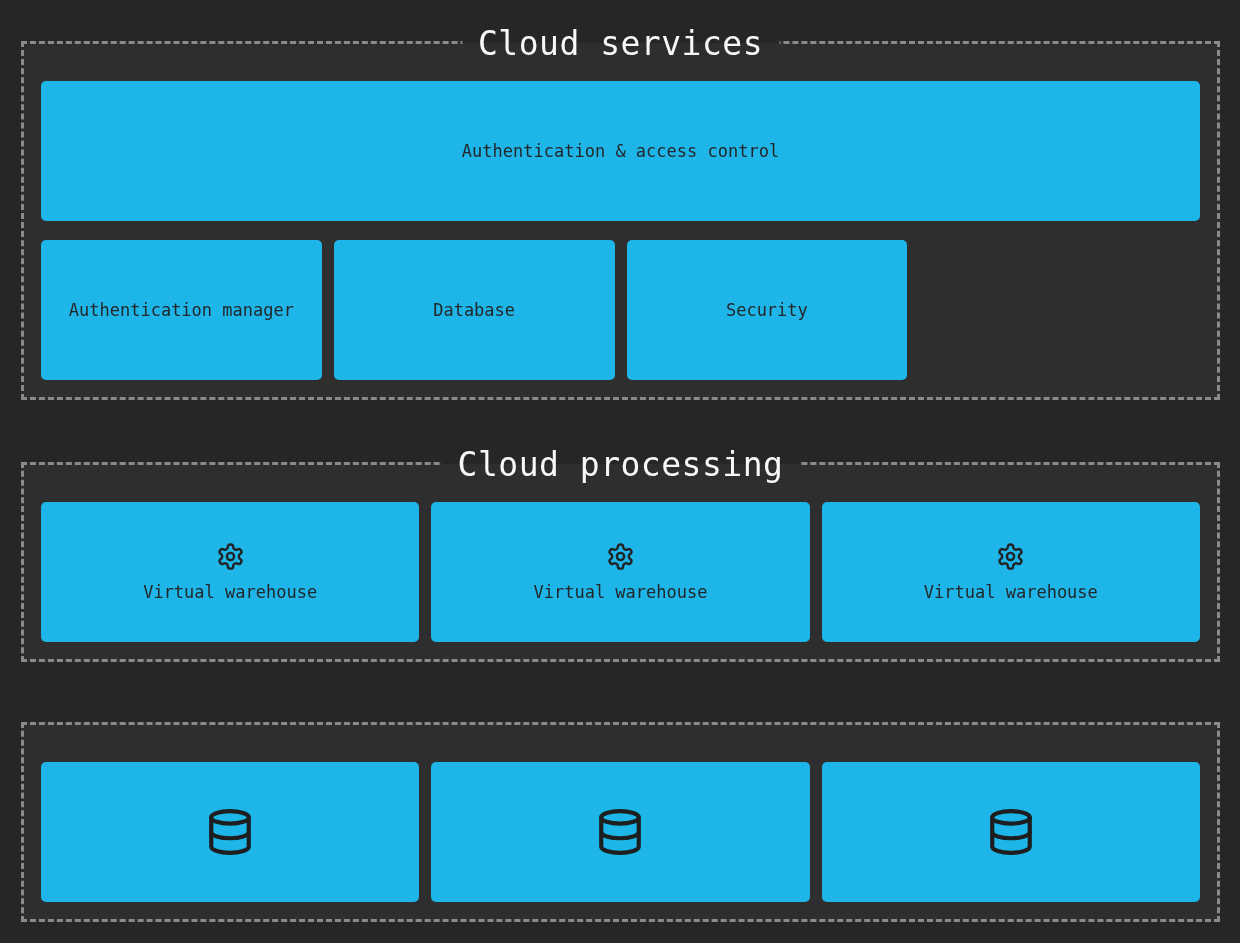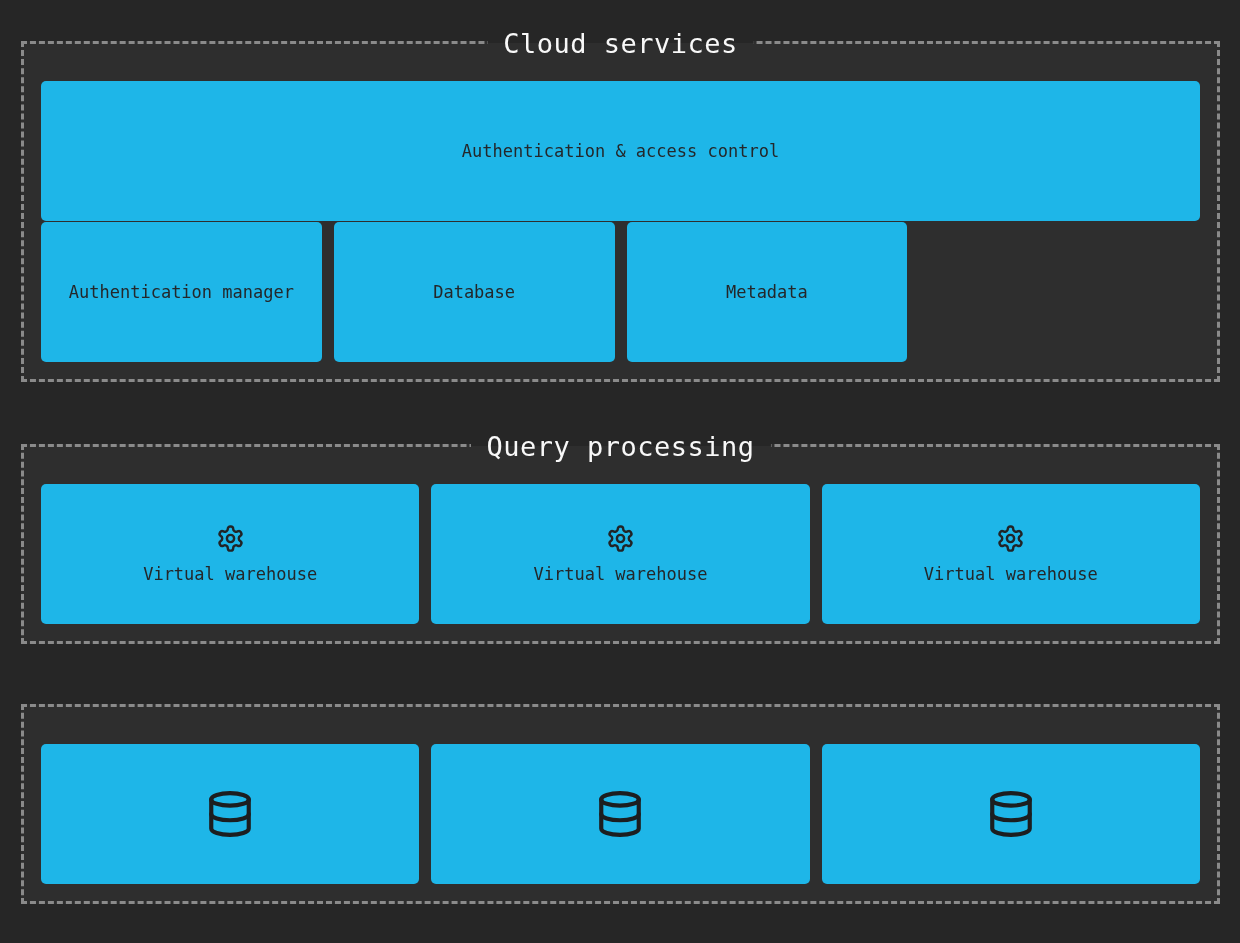--- a/index.html
+++ b/index.html
@@ -35,42 +35,42 @@
   .section--storage { margin-top: 60px; }
   .section-title {
     position: absolute;
     top: -1px;
     left: 50%;
     transform: translate(-50%, -50%);
     height: 36px;
     display: flex;
     align-items: center;
     padding: 0 16px;
-    font-size: 27px;
+    font-size: 33px;
     font-weight: 500;
     letter-spacing: 0.5px;
     color: var(--title-text);
     white-space: nowrap;
     background: linear-gradient(to bottom,
       var(--page-bg) 0%, var(--page-bg) 50%,
       var(--section-bg) 50%, var(--section-bg) 100%);
   }
   .box {
     background: var(--accent);
     border-radius: 5px;
     height: 140px;
     display: flex;
     align-items: center;
     justify-content: center;
     color: var(--box-text);
     font-size: 17px;
     font-weight: 500;
     text-align: center;
   }
-  .box--wide { margin-bottom: 1px; }
+  .box--wide { margin-bottom: 19px; }
   .row-4 {
     display: grid;
     grid-template-columns: repeat(4, 1fr);
     gap: 12px;
   }
   .row-3 {
     display: grid;
     grid-template-columns: repeat(3, 1fr);
     gap: 12px;
   }
@@ -92,27 +92,27 @@
   </div>
 
   <div class="row-4">
     <div class="box">
       <span>Authentication manager</span>
     </div>
     <div class="box">
       <span>Database</span>
     </div>
     <div class="box">
-      <span>Metadata</span>
+      <span>Security</span>
     </div>
   </div>
 </div>
 
 <div class="section section--query">
-  <div class="section-title">Query processing</div>
+  <div class="section-title">Cloud processing</div>
 
   <div class="row-3">
 
     <div class="box box--stack">
       <span class="icon">
         <svg viewBox="0 0 24 24" width="29" height="29" fill="none" stroke="#212427" stroke-width="2" stroke-linecap="round" stroke-linejoin="round">
           <path d="M12.22 2h-.44a2 2 0 0 0-2 2v.18a2 2 0 0 1-1 1.73l-.43.25a2 2 0 0 1-2 0l-.15-.08a2 2 0 0 0-2.73.73l-.22.38a2 2 0 0 0 .73 2.73l.15.1a2 2 0 0 1 1 1.72v.51a2 2 0 0 1-1 1.74l-.15.09a2 2 0 0 0-.73 2.73l.22.38a2 2 0 0 0 2.73.73l.15-.08a2 2 0 0 1 2 0l.43.25a2 2 0 0 1 1 1.73V20a2 2 0 0 0 2 2h.44a2 2 0 0 0 2-2v-.18a2 2 0 0 1 1-1.73l.43-.25a2 2 0 0 1 2 0l.15.08a2 2 0 0 0 2.73-.73l.22-.39a2 2 0 0 0-.73-2.73l-.15-.08a2 2 0 0 1-1-1.74v-.5a2 2 0 0 1 1-1.74l.15-.09a2 2 0 0 0 .73-2.73l-.22-.38a2 2 0 0 0-2.73-.73l-.15.08a2 2 0 0 1-2 0l-.43-.25a2 2 0 0 1-1-1.73V4a2 2 0 0 0-2-2z"></path>
           <circle cx="12" cy="12" r="3"></circle>
         </svg>
       </span>

